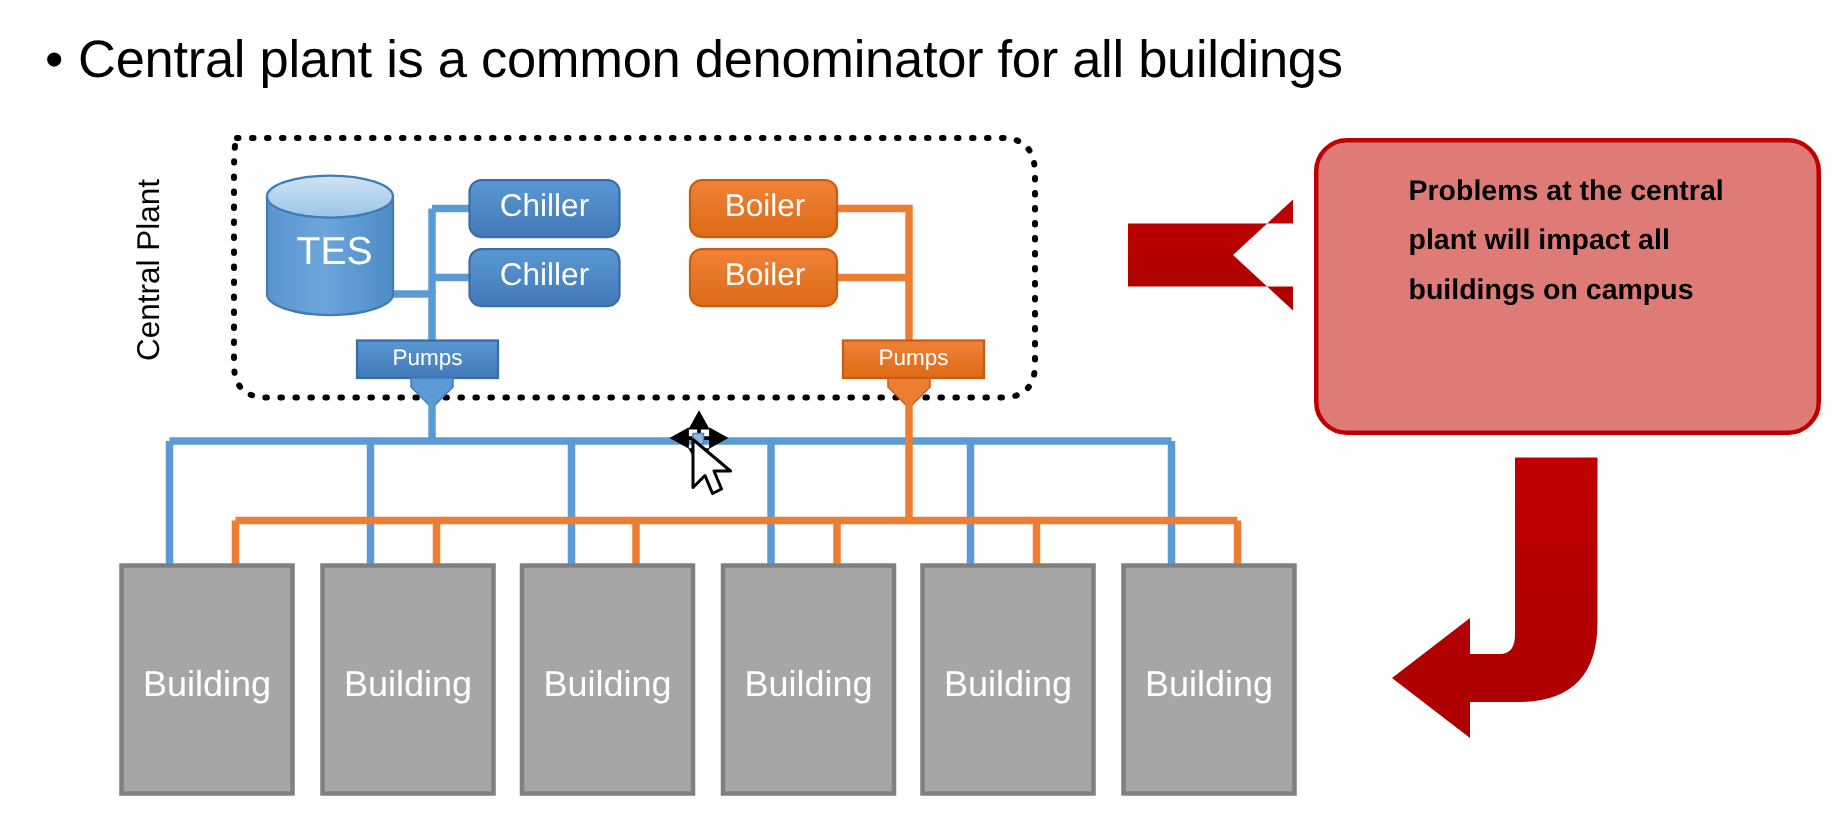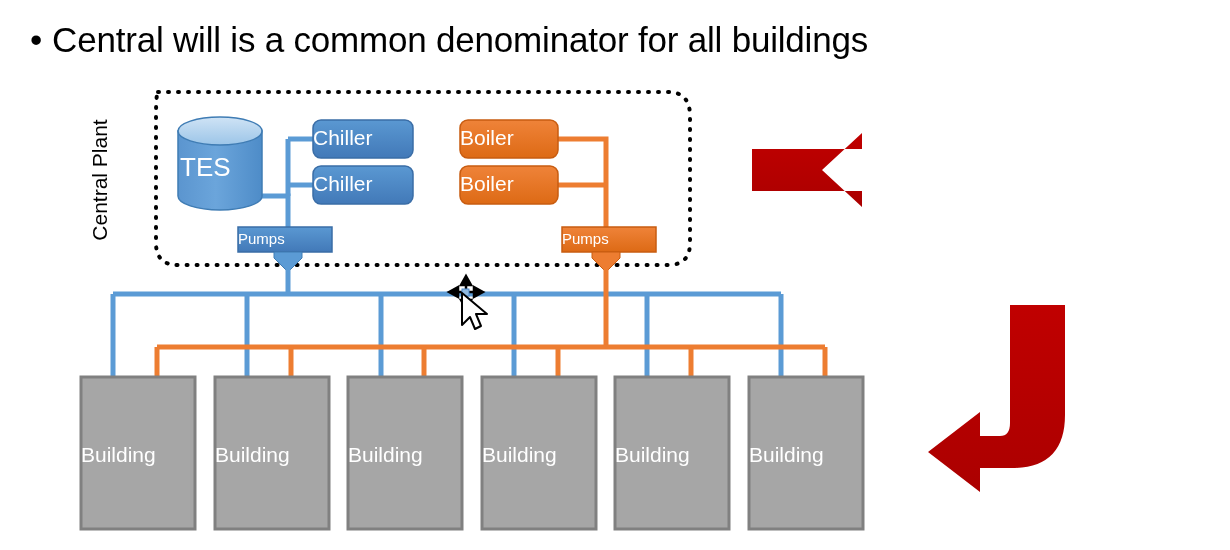--- a/index.html
+++ b/index.html
@@ -12,30 +12,30 @@
   #diagram-svg{position:absolute;left:0;top:0;width:1230px;height:550px;}
 
   .bullet-title{
     position:absolute;left:30px;top:18px;width:1060px;
     font-size:35px;line-height:44px;color:#000000;
     letter-spacing:-0.2px;white-space:nowrap;
   }
   .bullet-dot{display:inline-block;margin-right:10px;}
 
   
-  .lbl{position:absolute;color:#ffffff;}
+  .lbl{position:absolute;color:#ffffff;text-align:center;}
   .lbl-tes{left:180px;top:152px;width:86px;font-size:26px;}
   .lbl-chiller1{left:313px;top:126px;width:100px;font-size:21px;}
   .lbl-chiller2{left:313px;top:172px;width:100px;font-size:21px;}
   .lbl-boiler1{left:460px;top:126px;width:100px;font-size:21px;}
   .lbl-boiler2{left:460px;top:172px;width:100px;font-size:21px;}
   .lbl-pumps-blue{left:238px;top:230px;width:94px;font-size:15px;}
   .lbl-pumps-orange{left:562px;top:230px;width:94px;font-size:15px;}
 
-  .lbl-building{font-size:21px;color:#ffffff;}
+  .lbl-building{font-size:24px;color:#ffffff;}
 
   .central-plant-label{
     position:absolute;left:88px;top:100px;width:160px;height:26px;
     transform:rotate(-90deg);transform-origin:80px 80px;
     font-size:21px;color:#000000;text-align:center;white-space:nowrap;
   }
 
   .callout{
     position:absolute;left:876px;top:92px;width:338px;height:198px;
     background:#df7b77;border:3px solid #c00000;border-radius:22px;
@@ -45,21 +45,21 @@
     position:absolute;left:60px;top:16px;width:250px;
     font-size:19px;font-weight:bold;line-height:33px;color:#000000;
   }
 </style>
 </head>
 <body>
 
 <div id="stage">
 
   <div class="bullet-title">
-    <span class="bullet-dot">•</span><span>Central will is a common denominator for all buildings</span>
+    <span class="bullet-dot">•</span><span>Central plant is a common denominator for all buildings</span>
   </div>
 
   <svg id="diagram-svg" viewBox="0 0 1230 550">
     <defs>
       <linearGradient id="tesBody" x1="0" y1="0" x2="1" y2="0">
         <stop offset="0%" stop-color="#5b95cf"></stop>
         <stop offset="45%" stop-color="#6ba5db"></stop>
         <stop offset="100%" stop-color="#4e8cc8"></stop>
       </linearGradient>
       <linearGradient id="tesTop" x1="0" y1="0" x2="0" y2="1">
@@ -176,14 +176,17 @@
   <div class="lbl lbl-pumps-blue">Pumps</div>
   <div class="lbl lbl-pumps-orange">Pumps</div>
 
   <div class="lbl lbl-building" style="left:81px;top:443px;width:114px;">Building</div>
   <div class="lbl lbl-building" style="left:215px;top:443px;width:114px;">Building</div>
   <div class="lbl lbl-building" style="left:348px;top:443px;width:114px;">Building</div>
   <div class="lbl lbl-building" style="left:482px;top:443px;width:114px;">Building</div>
   <div class="lbl lbl-building" style="left:615px;top:443px;width:114px;">Building</div>
   <div class="lbl lbl-building" style="left:749px;top:443px;width:114px;">Building</div>
 
+  <div class="callout">
+    <div class="callout-text">Problems at the central plant will impact all buildings on campus</div>
+  </div>
 
 </div>
 
 </body></html>

